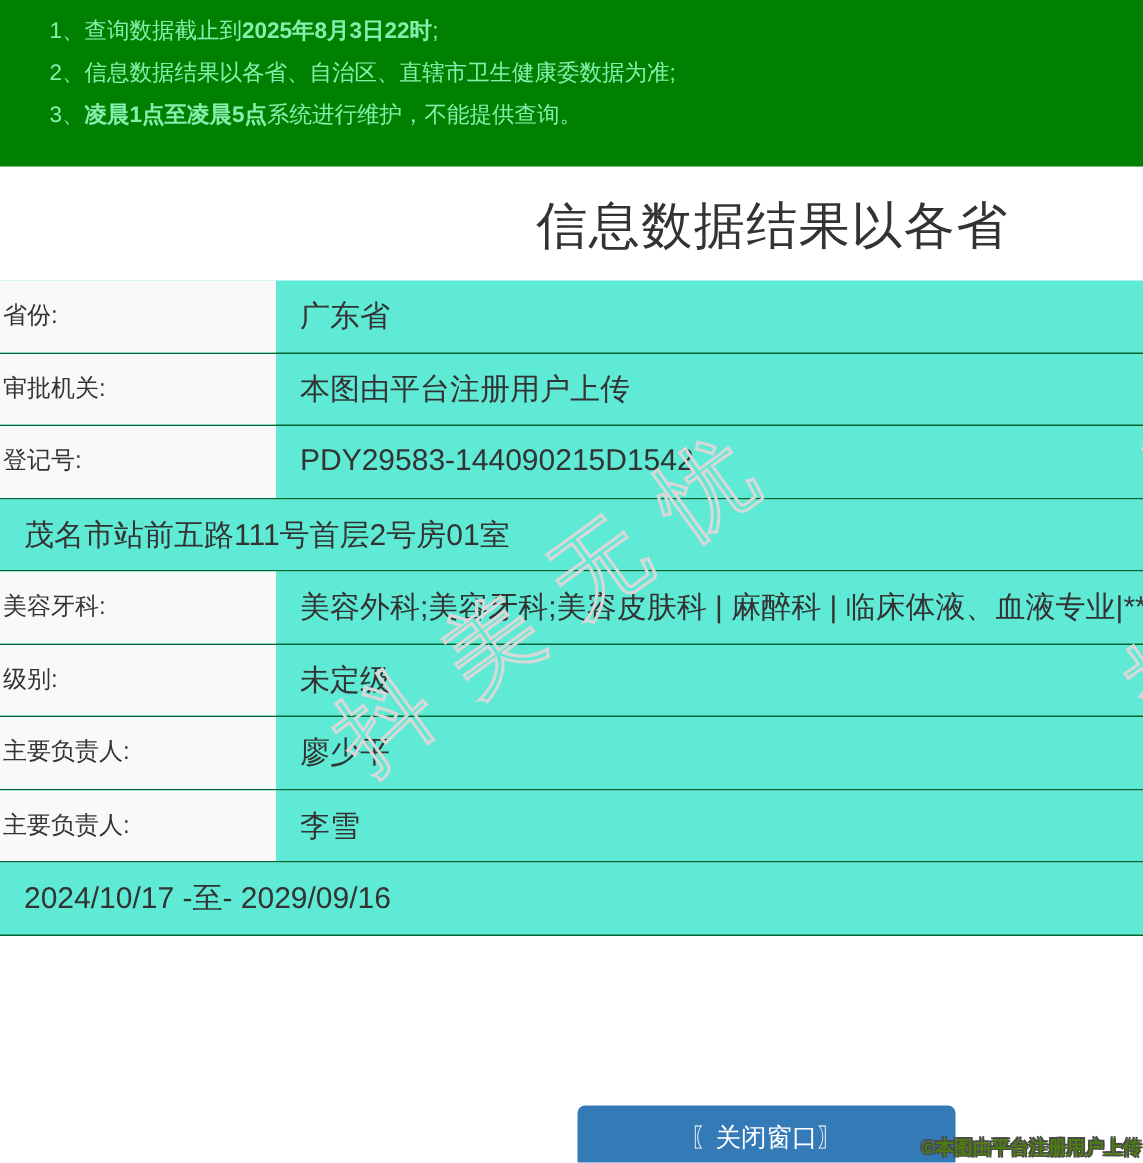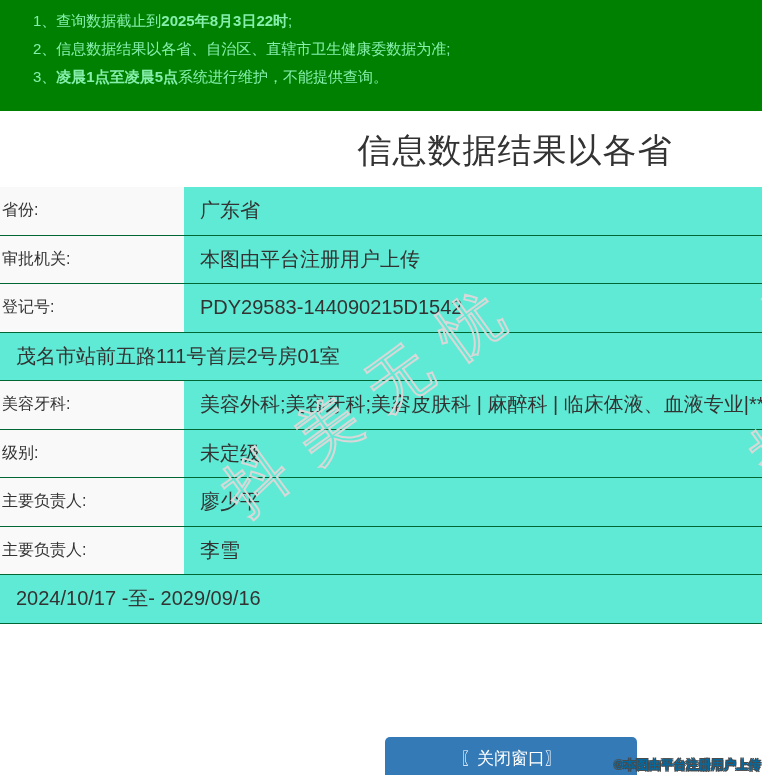--- a/index.html
+++ b/index.html
@@ -50,21 +50,21 @@
   .wm-edge-mid{left:726px;top:318px;}
   
   .close-btn{
     position:absolute;left:385px;top:737px;width:252px;height:42px;
     background:#337ab7;border:none;border-radius:5px;
     color:#ffffff;font-size:17px;display:flex;align-items:center;justify-content:center;
     cursor:pointer;font-family:inherit;z-index:10;
   }
   .copyright{
     position:absolute;right:1px;bottom:1px;z-index:11;
-    font-size:12.5px;font-weight:700;color:#0369a1;white-space:nowrap;
+    font-size:12.5px;font-weight:700;color:#4d7c0f;white-space:nowrap;
     text-shadow:-1px -1px 0 #4a4a4a,1px -1px 0 #4a4a4a,-1px 1px 0 #4a4a4a,1px 1px 0 #4a4a4a;
   }
 </style>
 </head>
 <body>
 
 <div class="banner">
   <div class="line"><span>1、</span><span>查询数据截止到</span><b>2025年8月3日22时</b><span>;</span></div>
   <div class="line"><span>2、</span><span>信息数据结果以各省、自治区、直辖市卫生健康委数据为准;</span><b></b><span></span></div>
   <div class="line"><span>3、</span><span></span><b>凌晨1点至凌晨5点</b><span>系统进行维护，不能提供查询。</span></div>

